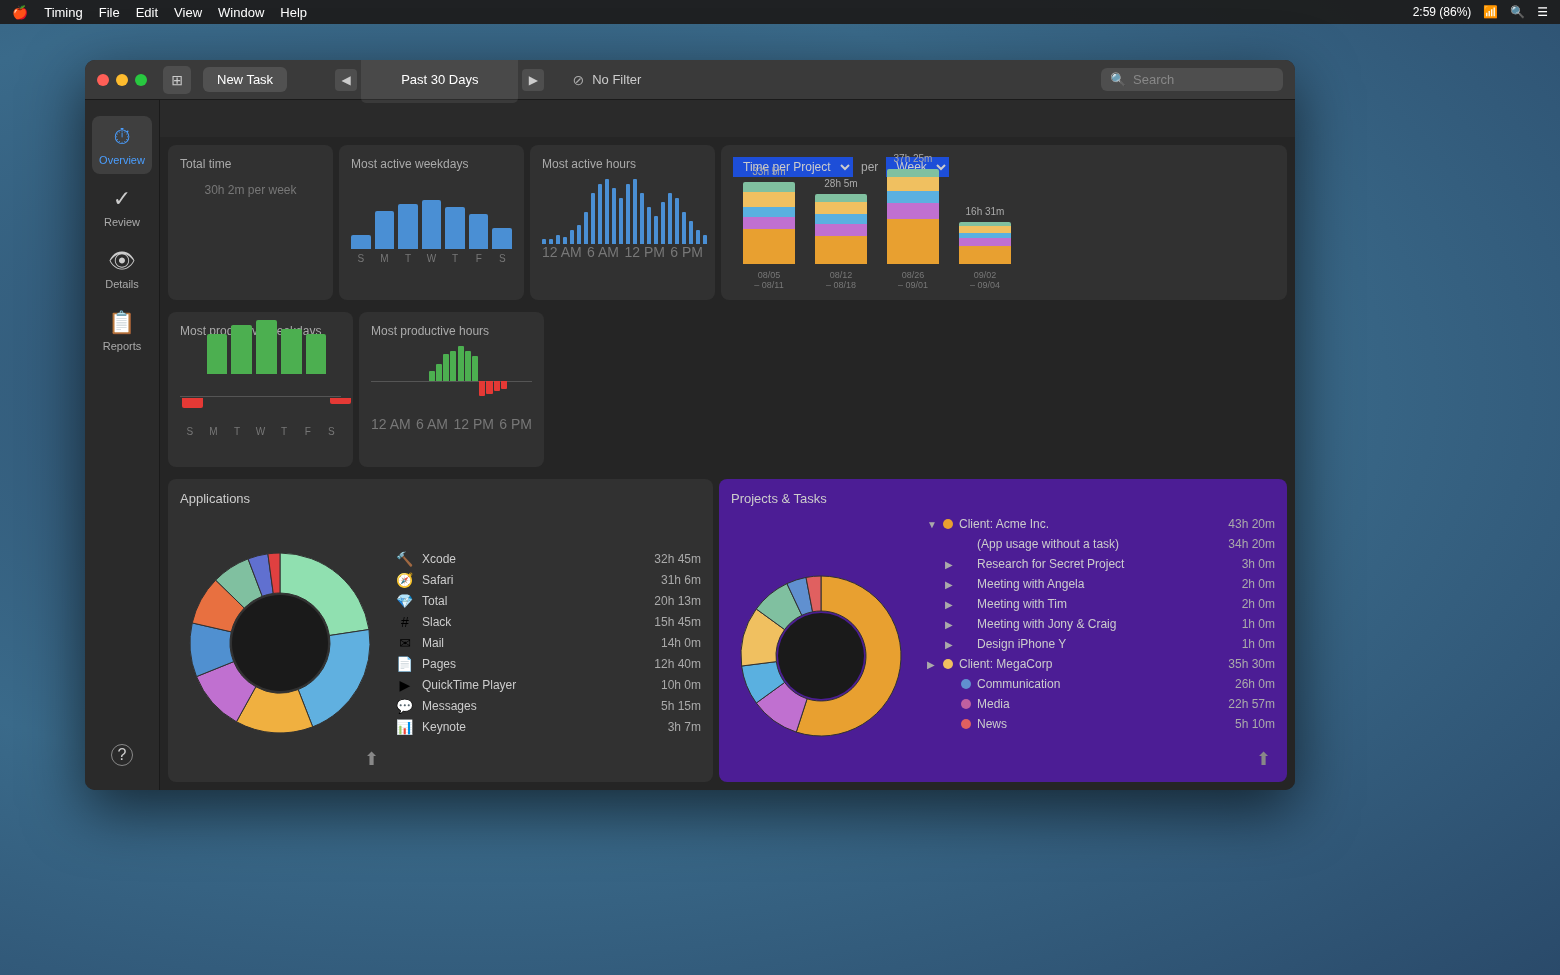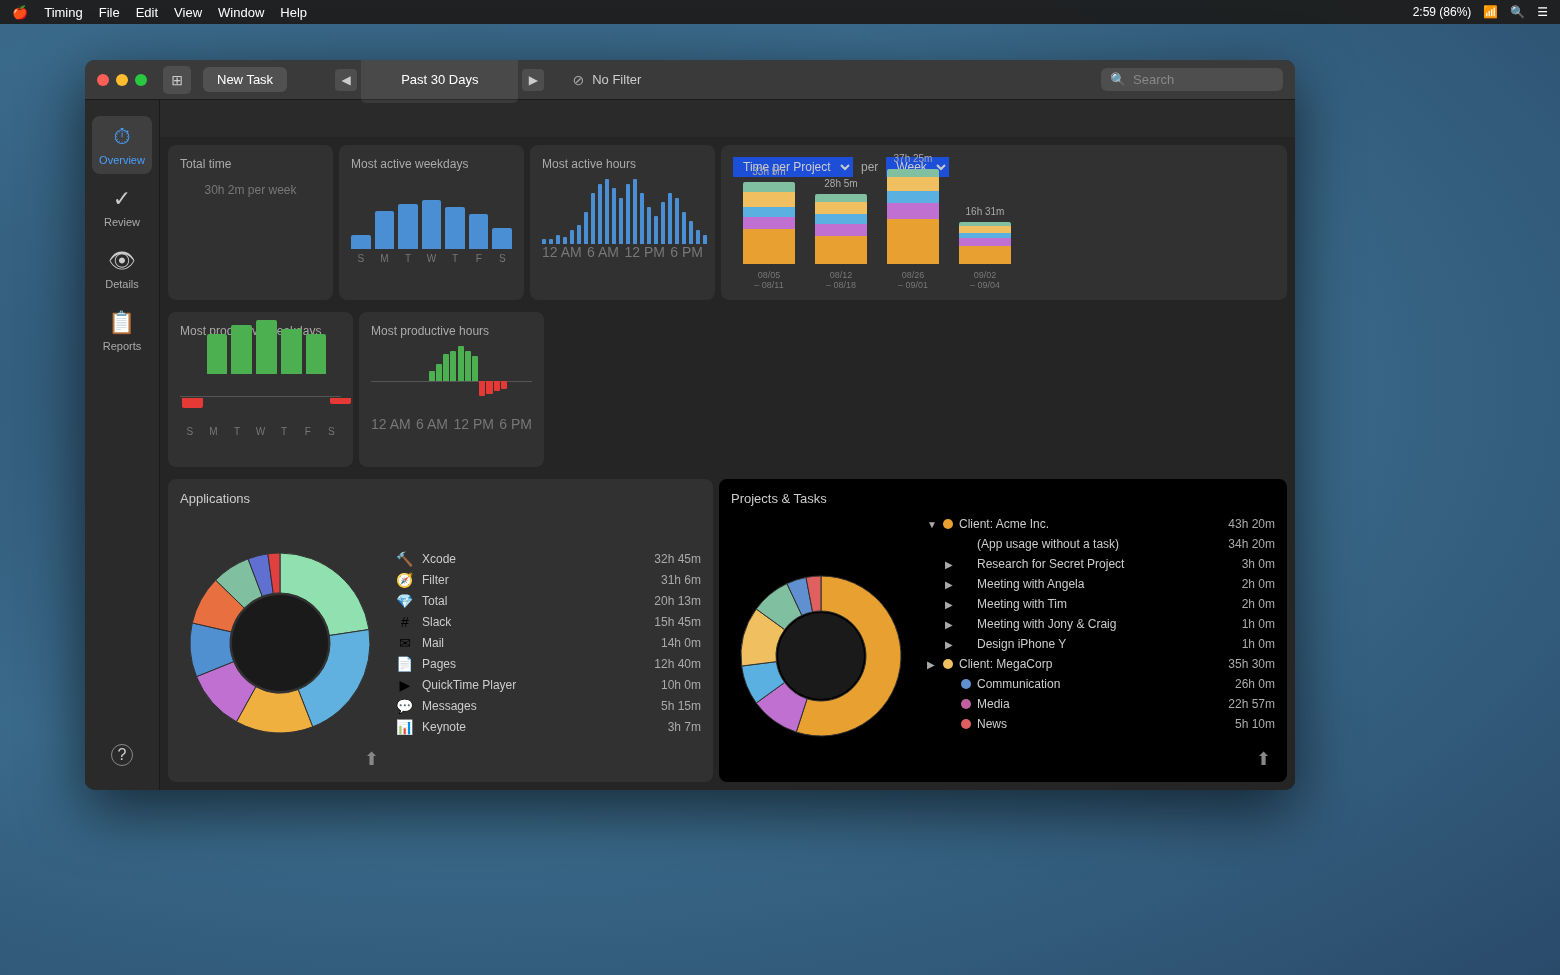--- a/index.html
+++ b/index.html
@@ -316,21 +316,21 @@
     .bottom-left {
       width: 545px;
       background: #313131;
       border-radius: 8px;
       padding: 12px;
       display: flex;
       flex-direction: column;
     }
     .bottom-right {
       flex: 1;
-      background: #000000;
+      background: #4c1d95;
       border-radius: 8px;
       padding: 12px;
       overflow: hidden;
     }
 
     .section-title {
       font-size: 13px;
       color: #ccc;
       font-weight: 500;
       margin-bottom: 10px;
@@ -705,21 +705,21 @@
                 </svg>
             </div>
             <div class="app-list" id="app-list">
                 <div class="app-item">
     <span class="app-icon">🔨</span>
     <span class="app-name">Xcode</span>
     <span class="app-time">32h 45m</span>
   </div>
                 <div class="app-item">
     <span class="app-icon">🧭</span>
-    <span class="app-name">Filter</span>
+    <span class="app-name">Safari</span>
     <span class="app-time">31h 6m</span>
   </div>
                 <div class="app-item">
     <span class="app-icon">💎</span>
     <span class="app-name">Total</span>
     <span class="app-time">20h 13m</span>
   </div>
                 <div class="app-item">
     <span class="app-icon">#</span>
     <span class="app-name">Slack</span>

